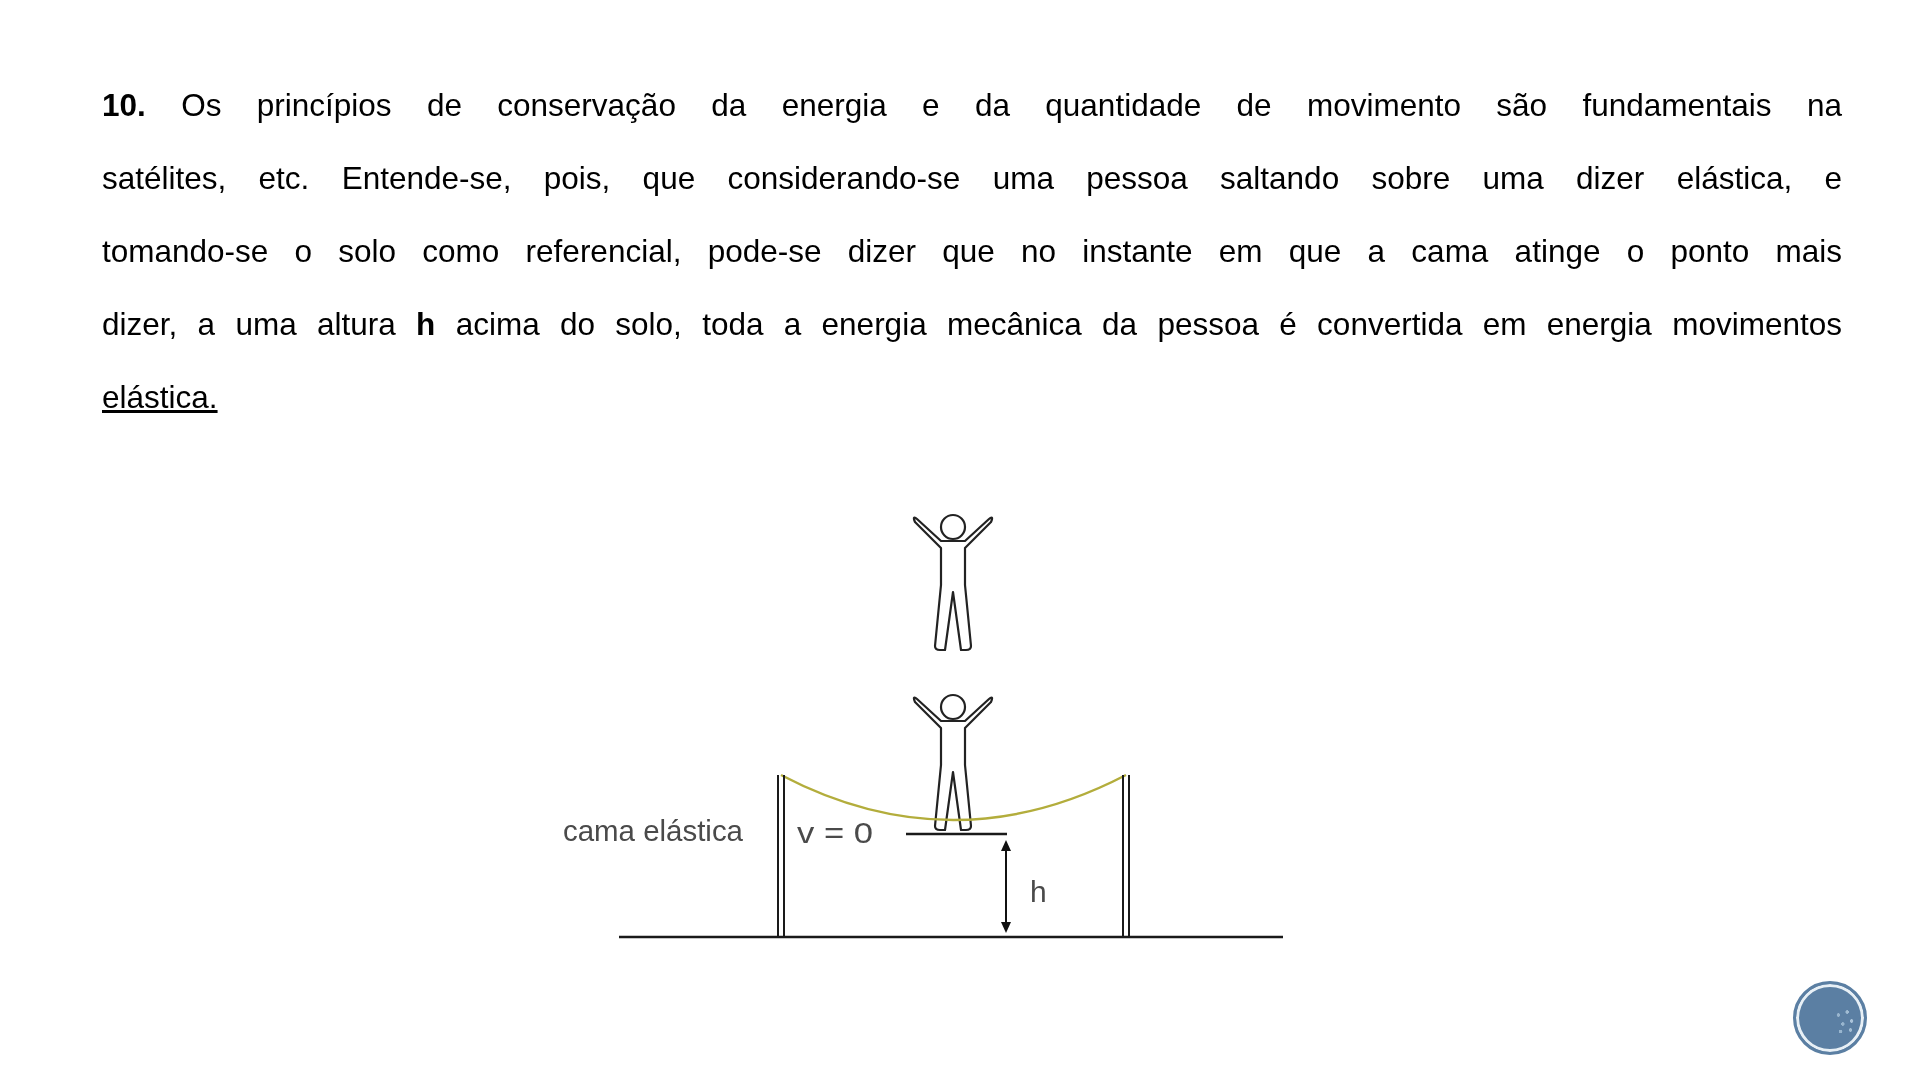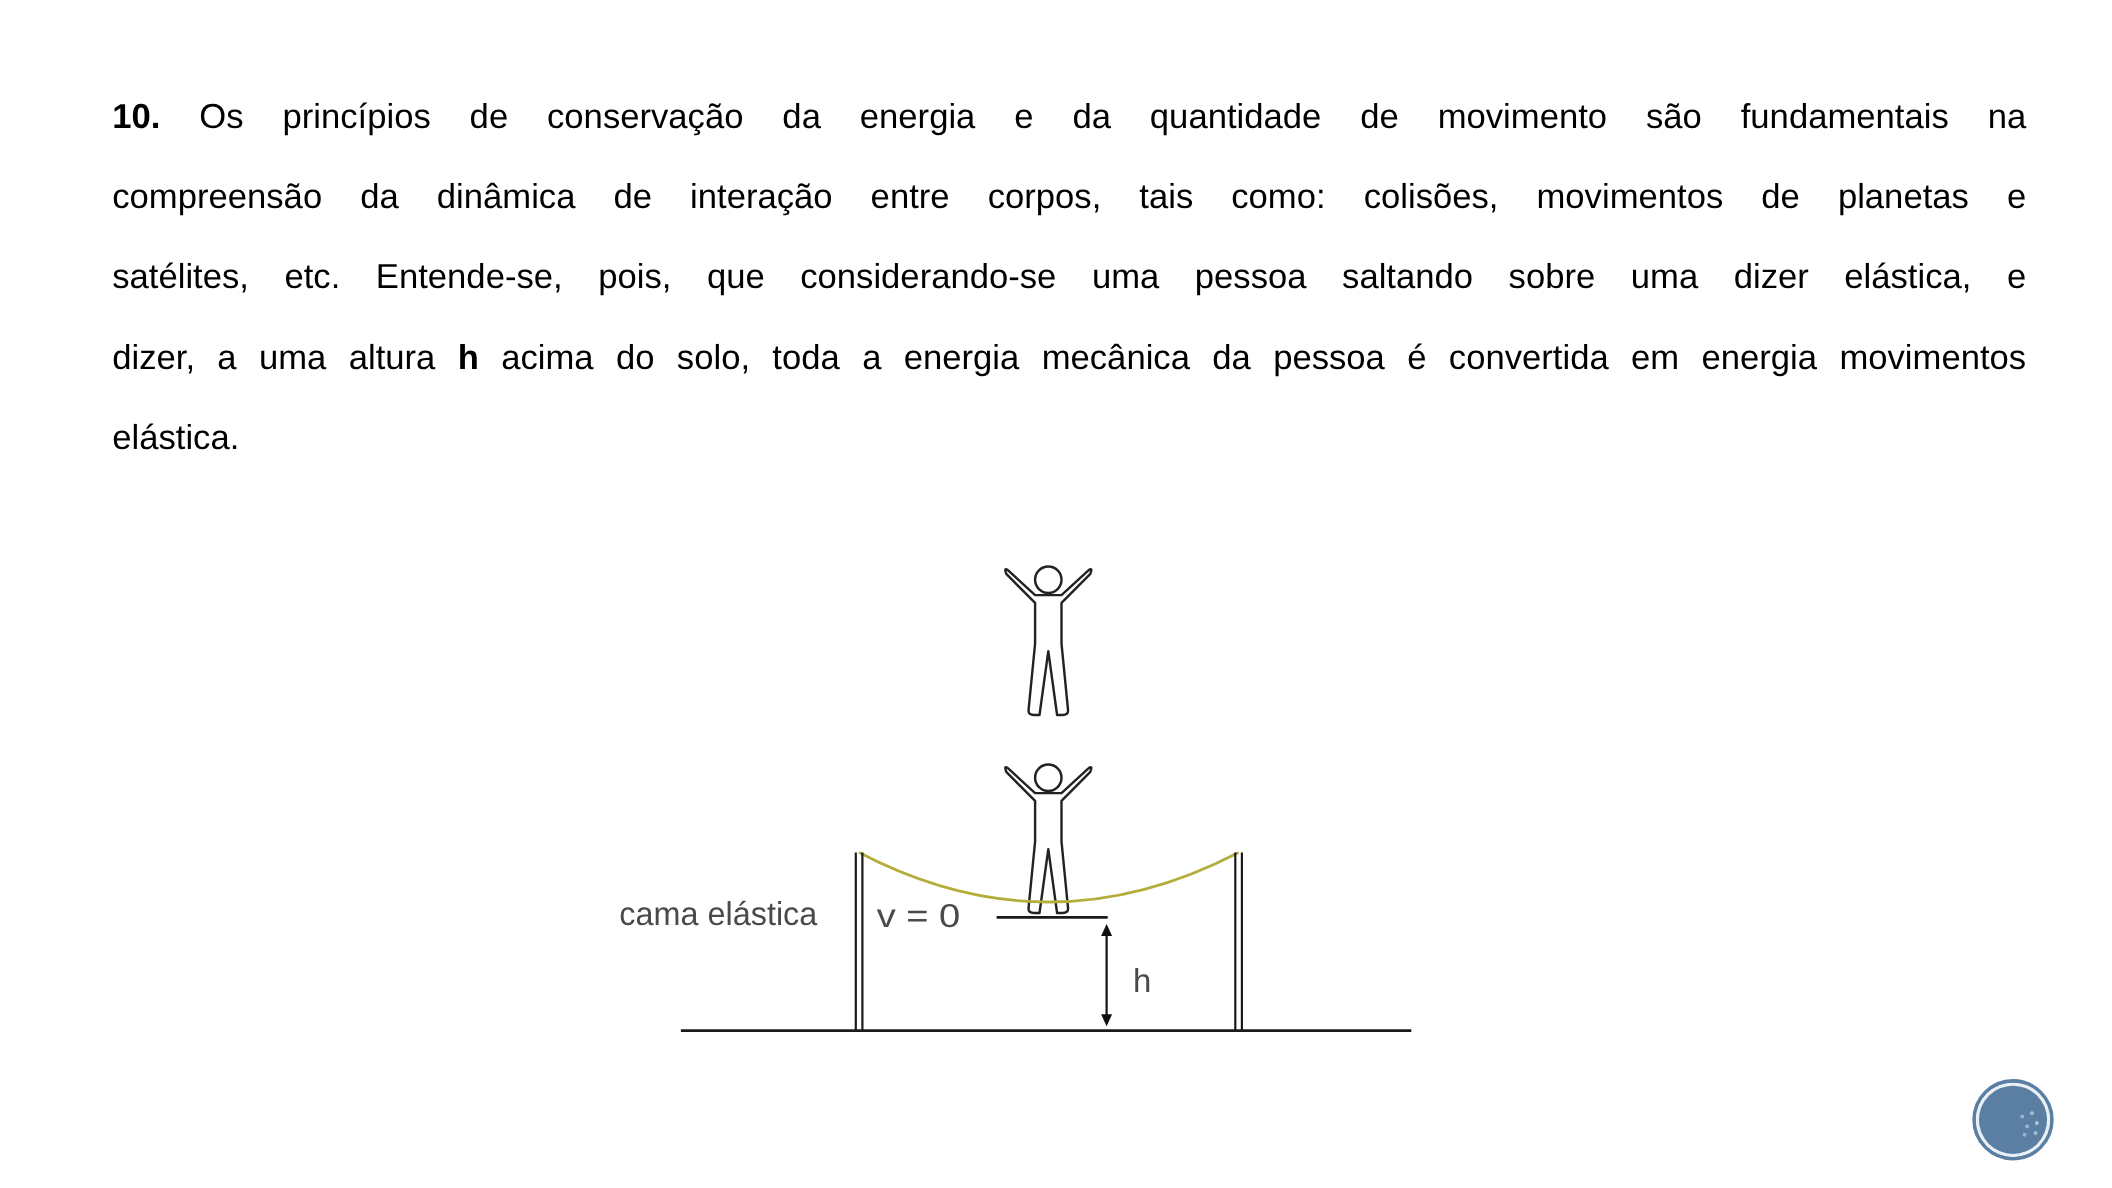--- a/index.html
+++ b/index.html
@@ -32,20 +32,21 @@
       height: 73px;
       line-height: 50px;
       font-size: 31.5px;
       text-align: justify;
       text-align-last: justify;
       white-space: nowrap;
       letter-spacing: 0px;
     }
     .q-line.last {
       text-align-last: left;
+      text-decoration: underline;
     }
     .q-line b { font-weight: bold; }
     .diagram {
       position: absolute;
       left: 0; top: 0;
       width: 1920px; height: 1080px;
       pointer-events: none;
     }
     .diagram svg { width: 1920px; height: 1080px; display: block; }
     .diagram text {
@@ -80,22 +81,22 @@
       opacity: 0.9;
     }
   </style>
 </head>
 <body>
 
 <div class="slide">
 
   <div class="question">
     <span class="q-line"><b>10.</b> <span>Os princípios de conservação da energia e da quantidade de movimento são fundamentais na</span></span>
-    <span class="q-line">compreensão da dinâmica de interação entre corpos, tais como: colisões, movimentos de planetas e</span>
     <span class="q-line">satélites, etc. Entende-se, pois, que considerando-se uma pessoa saltando sobre uma dizer elástica, e</span>
+    <span class="q-line">tomando-se o solo como referencial, pode-se dizer que no instante em que a cama atinge o ponto mais</span>
     <span class="q-line"><span>dizer, a uma altura </span><b>h</b><span> acima do solo, toda a energia mecânica da pessoa é convertida em energia movimentos</span></span>
     <span class="q-line last">elástica.</span>
   </div>
 
   <div class="diagram">
     <svg viewBox="0 0 1920 1080" xmlns="http://www.w3.org/2000/svg">
 
       <g fill="none" stroke="#222222" stroke-width="2.2" stroke-linejoin="round" stroke-linecap="round">
         <circle cx="953" cy="527" r="12"></circle>
         <path d="M941,541 L917,519 Q912,515 915,522 L941,548 L941,585 L935,646 Q935,650 940,650 L945,650 L953,592 L961,650 L966,650 Q971,650 971,646 L965,585 L965,548 L991,522 Q994,515 989,519 L965,541 Z"></path>

